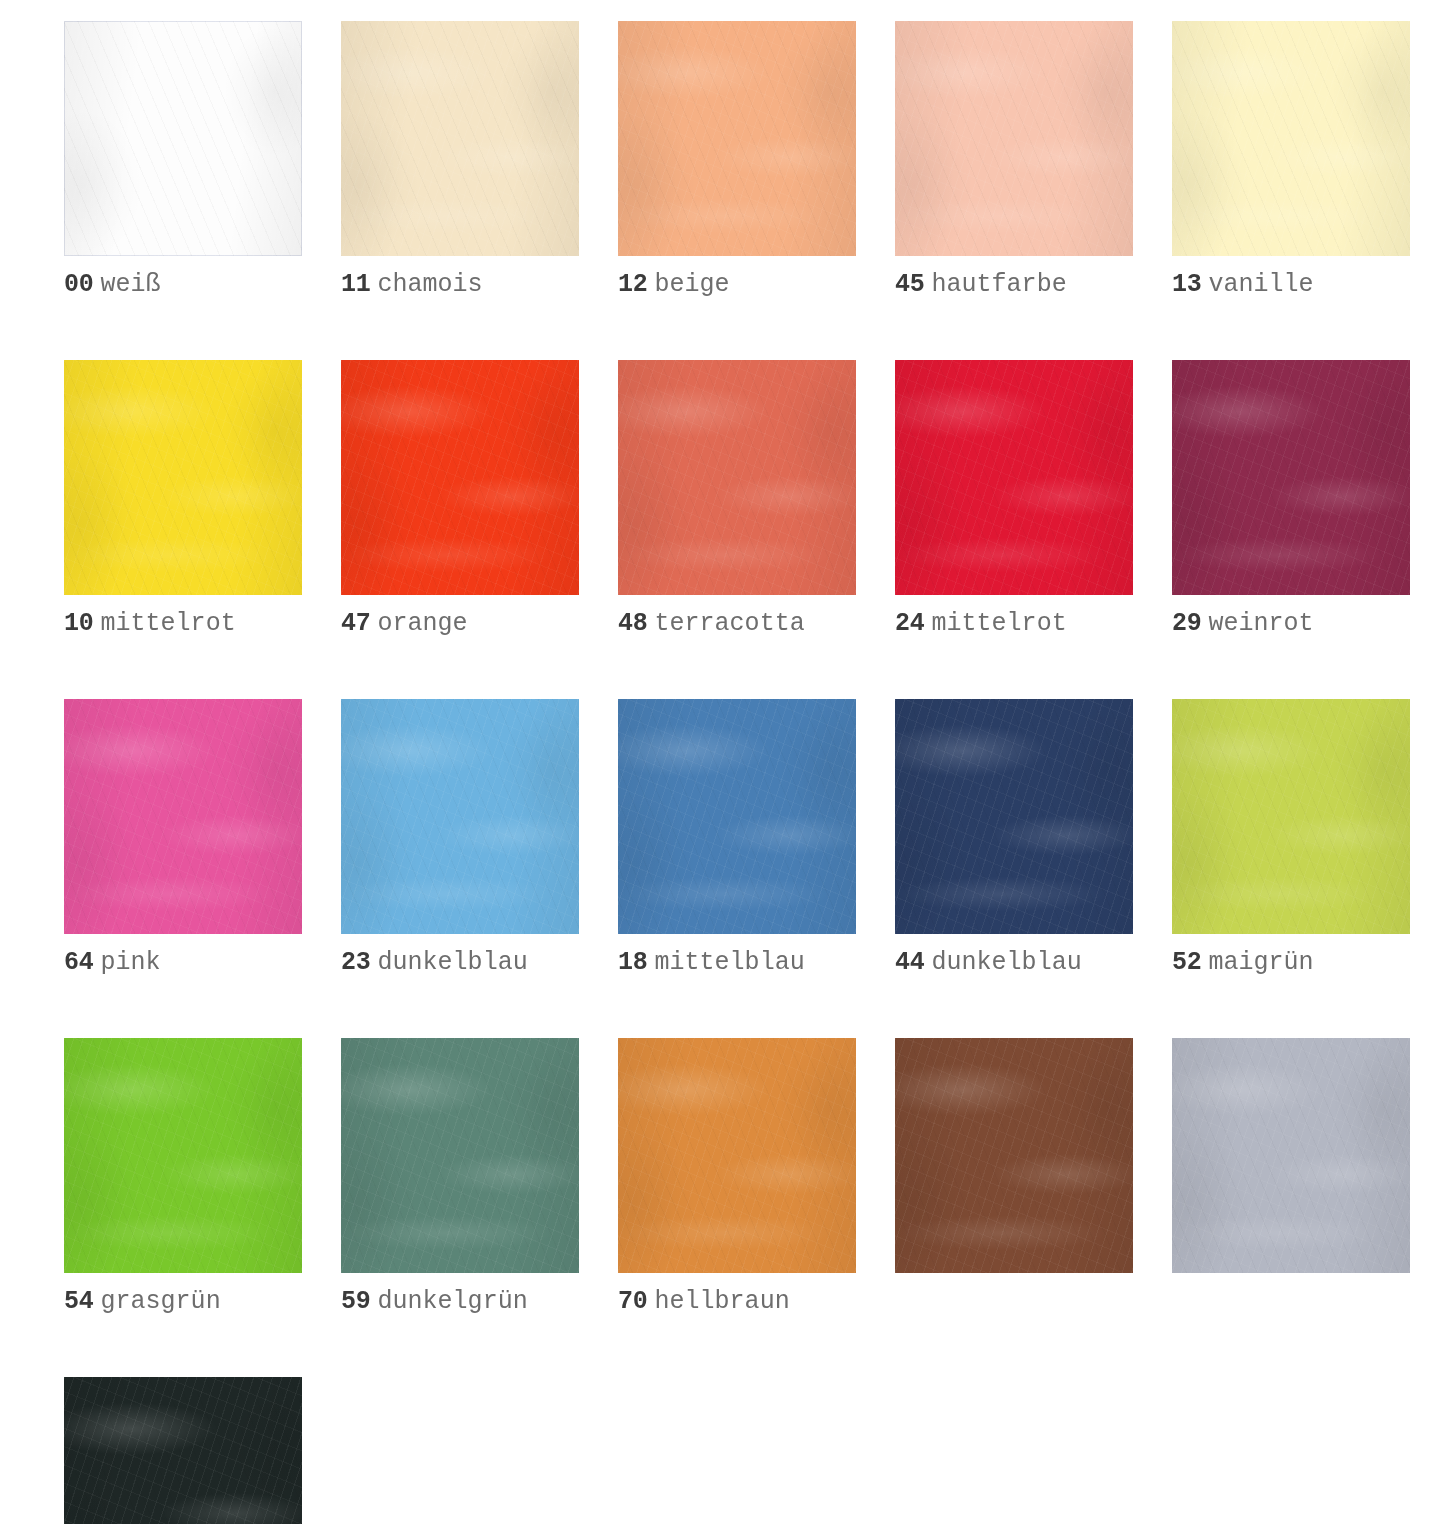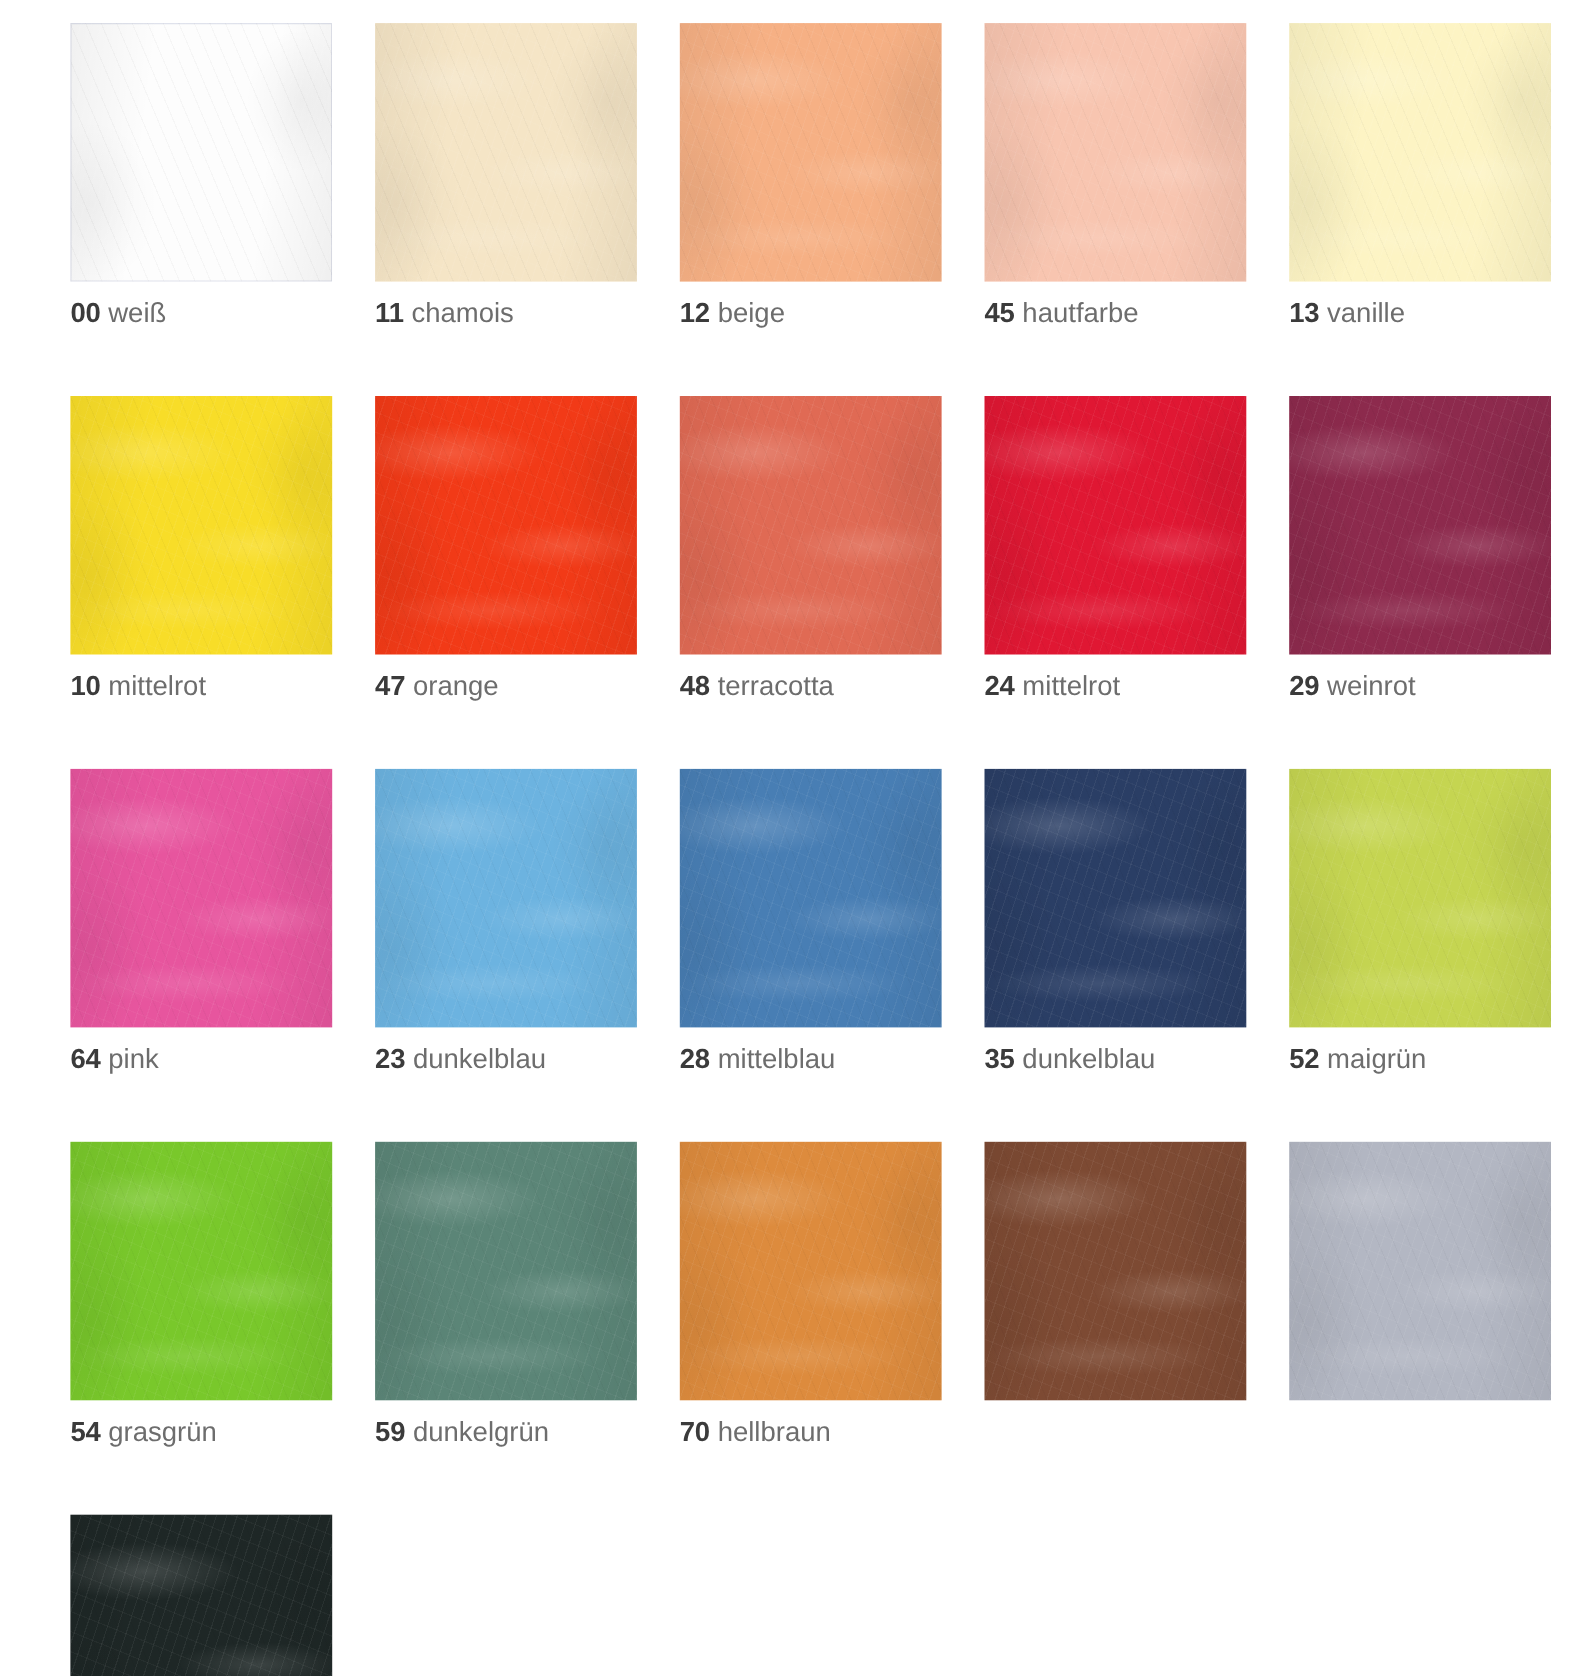--- a/index.html
+++ b/index.html
@@ -14,20 +14,21 @@
     font-family: "Liberation Sans", sans-serif;
     -webkit-font-smoothing: antialiased;
     overflow: hidden;
   }
 
   #color-chart {
     position: relative;
     width: 1221px;
     height: 1524px;
     background: #ffffff;
+    font-family: Liberation Mono, monospace;
   }
 
   .swatch-grid {
     position: absolute;
     left: 64px;
     top: 21px;
     width: 1345px;
     display: grid;
     grid-template-columns: repeat(5, 238px);
     column-gap: 39px;
@@ -147,25 +148,25 @@
       <div class="swatch-cell">
         <div class="swatch-chip" style="background-color: rgb(231, 85, 158);"></div>
         <div class="swatch-caption"><span class="swatch-code">64</span><span class="swatch-name">pink</span></div>
       </div>
       <div class="swatch-cell">
         <div class="swatch-chip" style="background-color: rgb(108, 179, 224);"></div>
         <div class="swatch-caption"><span class="swatch-code">23</span><span class="swatch-name">dunkelblau</span></div>
       </div>
       <div class="swatch-cell">
         <div class="swatch-chip" style="background-color: rgb(72, 126, 180);"></div>
-        <div class="swatch-caption"><span class="swatch-code">28</span><span class="swatch-name">mittelblau</span></div>
+        <div class="swatch-caption"><span class="swatch-code">18</span><span class="swatch-name">mittelblau</span></div>
       </div>
       <div class="swatch-cell">
         <div class="swatch-chip" style="background-color: rgb(42, 62, 101);"></div>
-        <div class="swatch-caption"><span class="swatch-code">35</span><span class="swatch-name">dunkelblau</span></div>
+        <div class="swatch-caption"><span class="swatch-code">44</span><span class="swatch-name">dunkelblau</span></div>
       </div>
       <div class="swatch-cell">
         <div class="swatch-chip" style="background-color: rgb(197, 213, 81);"></div>
         <div class="swatch-caption"><span class="swatch-code">52</span><span class="swatch-name">maigrün</span></div>
       </div>
       <div class="swatch-cell">
         <div class="swatch-chip" style="background-color: rgb(121, 200, 43);"></div>
         <div class="swatch-caption"><span class="swatch-code">54</span><span class="swatch-name">grasgrün</span></div>
       </div>
       <div class="swatch-cell">

